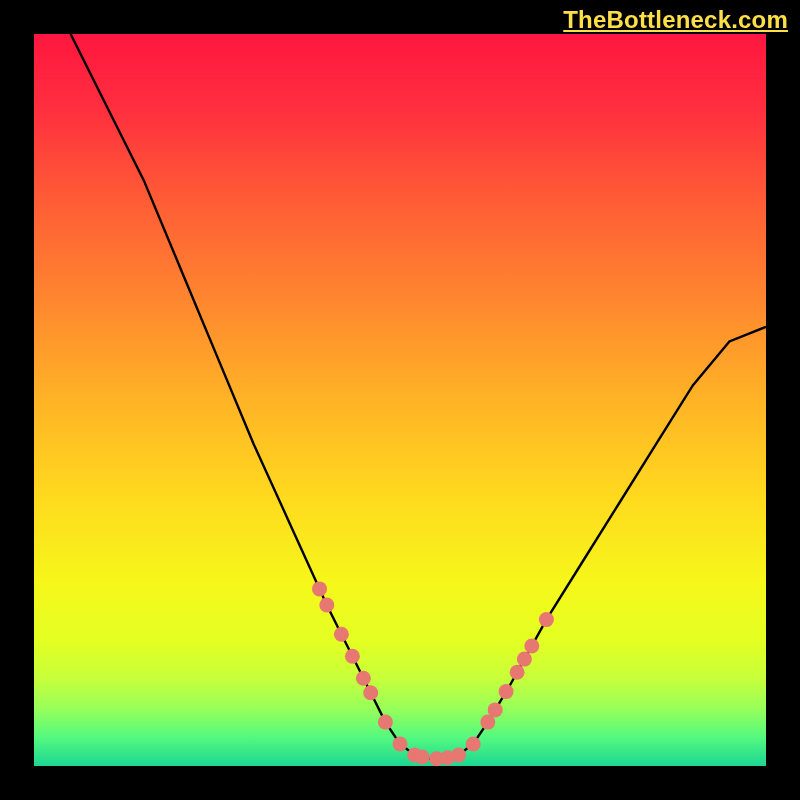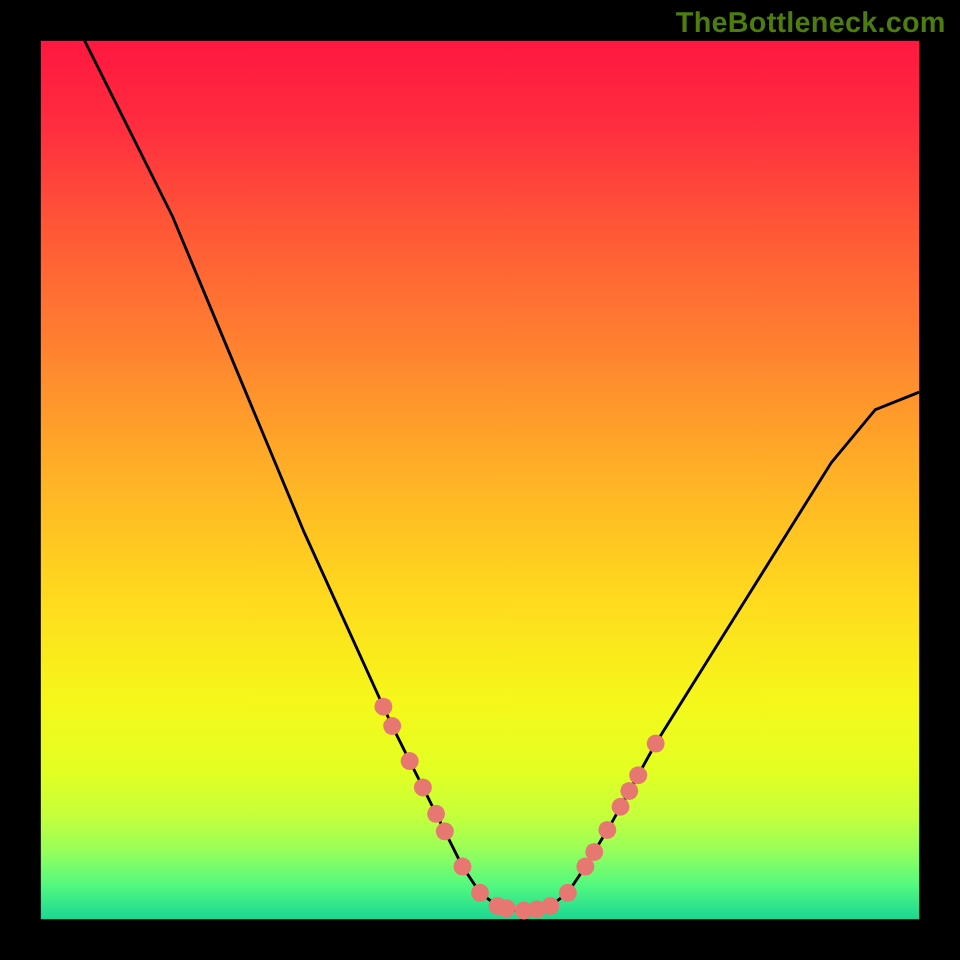--- a/index.html
+++ b/index.html
@@ -14,25 +14,26 @@
   .frame {
     position: relative;
     width: 800px;
     height: 800px;
     background: #000;
   }
   .watermark {
     position: absolute;
     top: 6px;
     right: 12px;
-    color: #4d7c0f;
+    color: #fde047;
     font-size: 24px;
     font-weight: 600;
     letter-spacing: 0.2px;
     z-index: 5;
+    text-decoration: underline;
   }
   svg {
     position: absolute;
     top: 0;
     left: 0;
   }
 </style>
 </head>
 <body>
 

